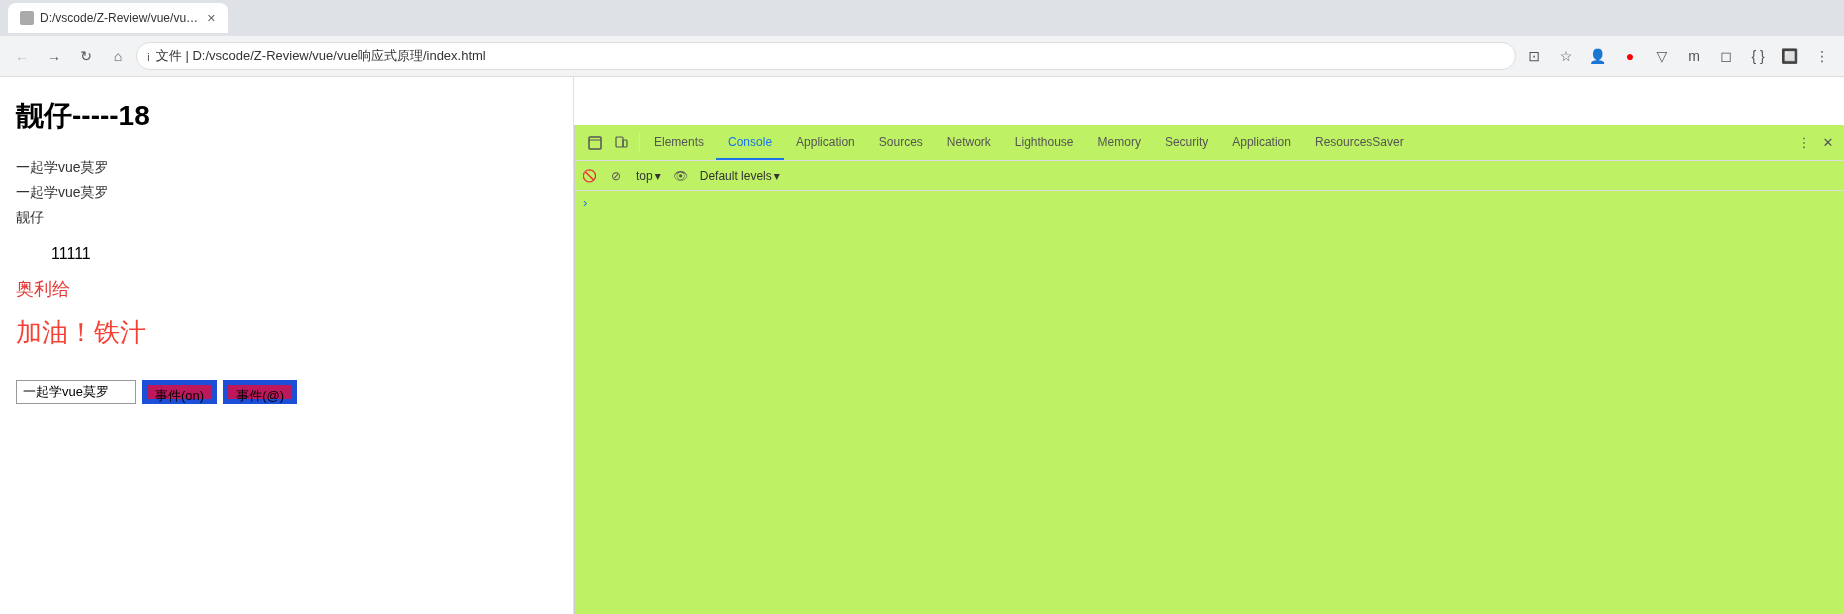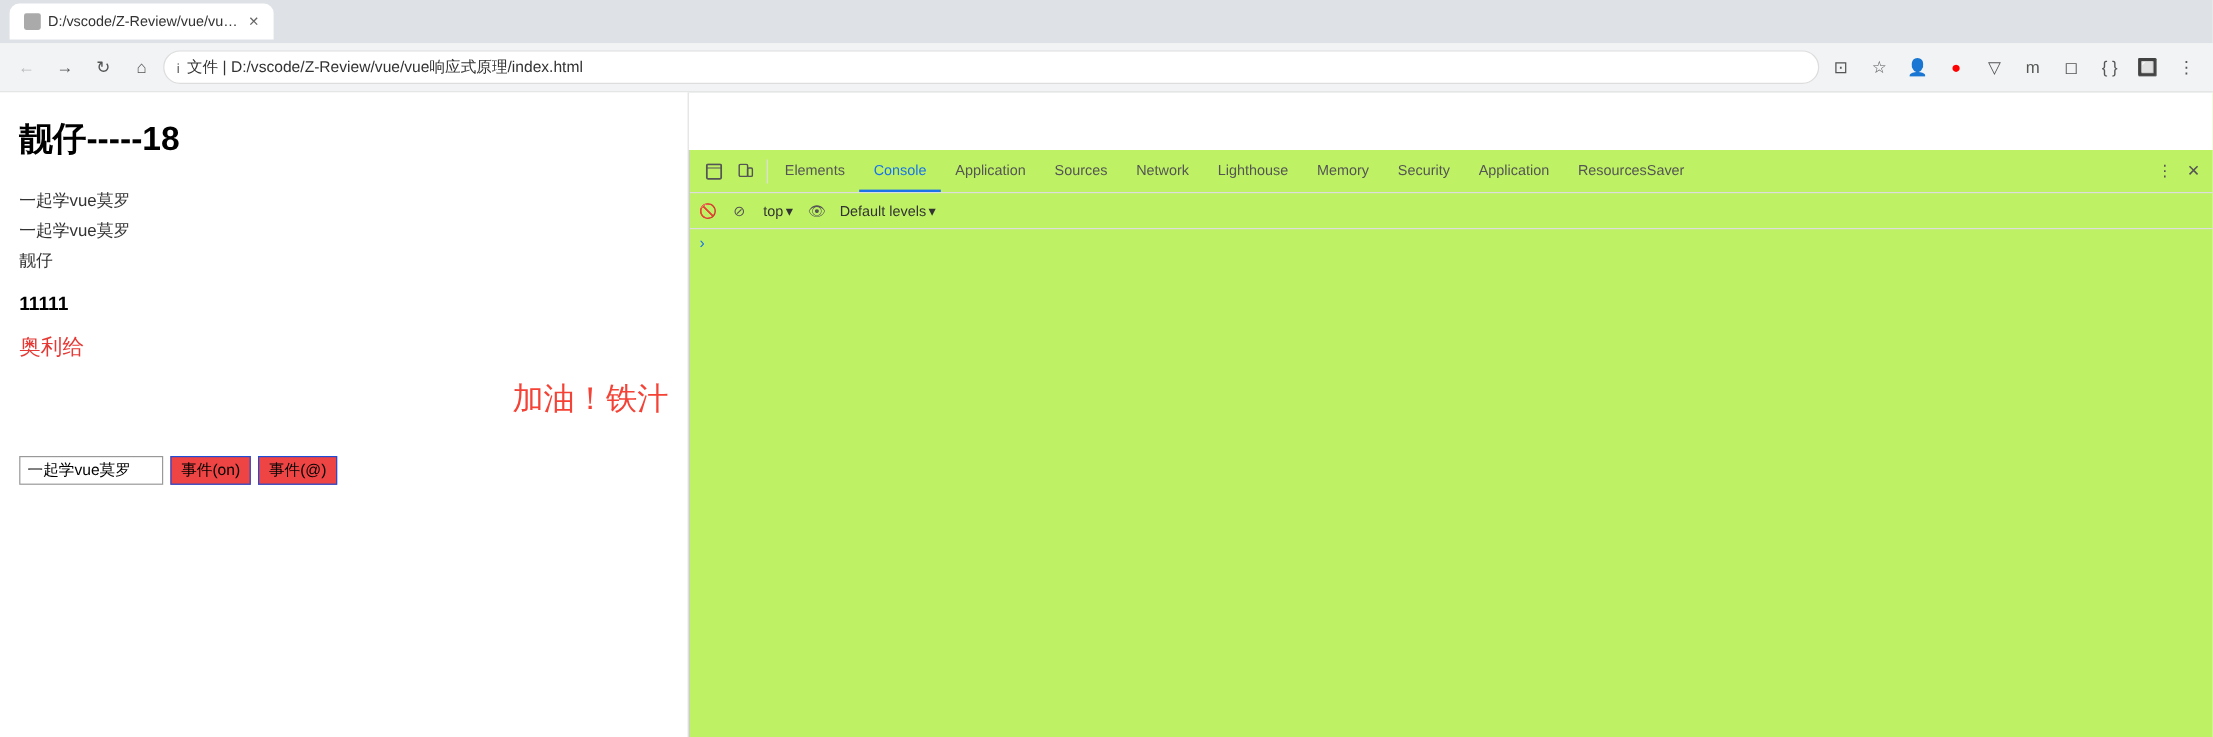--- a/index.html
+++ b/index.html
@@ -149,58 +149,58 @@
     }
 
     .page-line {
       font-size: 14px;
       color: #333;
       line-height: 1.8;
     }
 
     .page-bold {
       font-size: 16px;
-      font-weight: bold;
+      font-weight: normal;
       color: #000;
       margin-top: 14px;
       margin-bottom: 6px;
+      margin-left: 35px;
     }
 
     .page-red-medium {
       font-size: 18px;
       color: #e53935;
       margin-top: 14px;
       font-family: Liberation Mono, monospace;
     }
 
     .page-red-large {
       font-size: 26px;
       color: #f44336;
       margin-top: 14px;
-      text-align: right;
     }
 
     .page-input-row {
       display: flex;
       align-items: center;
       gap: 6px;
       margin-top: 30px;
     }
 
     .page-input {
       border: 1px solid #999;
       padding: 3px 6px;
       font-size: 13px;
       width: 120px;
       height: 24px;
     }
 
     .page-btn {
-      border: 1px solid #1d4ed8;
-      background: #ef4444;
+      border: 5px solid #1d4ed8;
+      background: #be185d;
       padding: 2px 8px;
       font-size: 13px;
       cursor: pointer;
       height: 24px;
     }
 
     
     .devtools-panel {
       flex: 1;
       background: #bef264;

